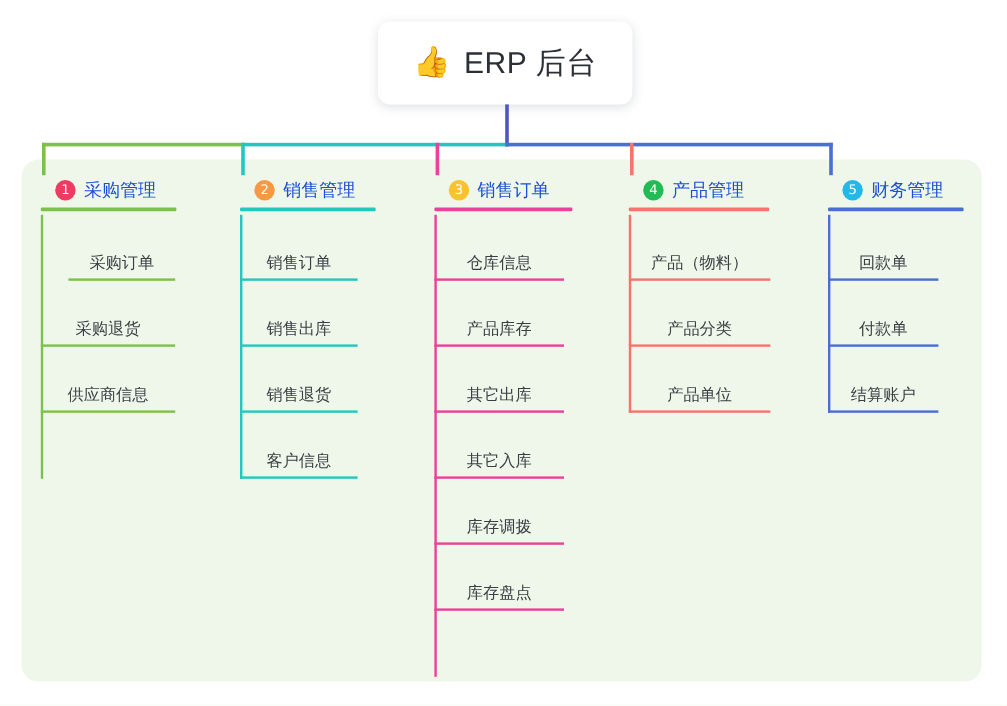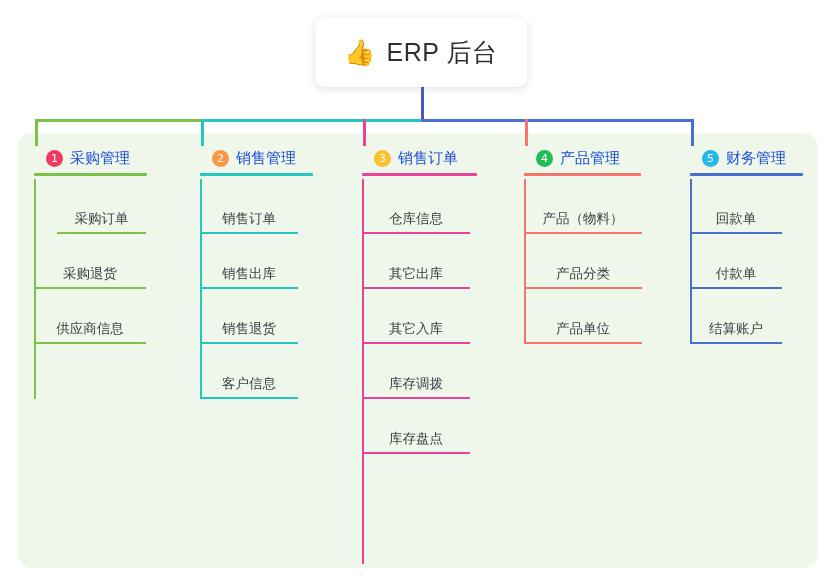--- a/index.html
+++ b/index.html
@@ -130,20 +130,24 @@
           <span class="col-title">销售订单</span>
         </div>
         <div class="head-rule" style="top: 27px; width: 115px; background: rgb(232, 66, 154);"></div>
         <div class="items" style="width: 108px;">
           <div class="vbar" style="height: 385px; background: rgb(232, 66, 154);"></div>
           <div class="item" style="height: 55px;">
             <div class="item-label">仓库信息</div>
             <div class="item-rule" style="background: rgb(232, 66, 154);"></div>
           </div>
           <div class="item" style="height: 55px;">
+            <div class="item-label">产品库存</div>
+            <div class="item-rule" style="background: rgb(232, 66, 154);"></div>
+          </div>
+          <div class="item" style="height: 55px;">
             <div class="item-label">其它出库</div>
             <div class="item-rule" style="background: rgb(232, 66, 154);"></div>
           </div>
           <div class="item" style="height: 55px;">
             <div class="item-label">其它入库</div>
             <div class="item-rule" style="background: rgb(232, 66, 154);"></div>
           </div>
           <div class="item" style="height: 55px;">
             <div class="item-label">库存调拨</div>
             <div class="item-rule" style="background: rgb(232, 66, 154);"></div>

